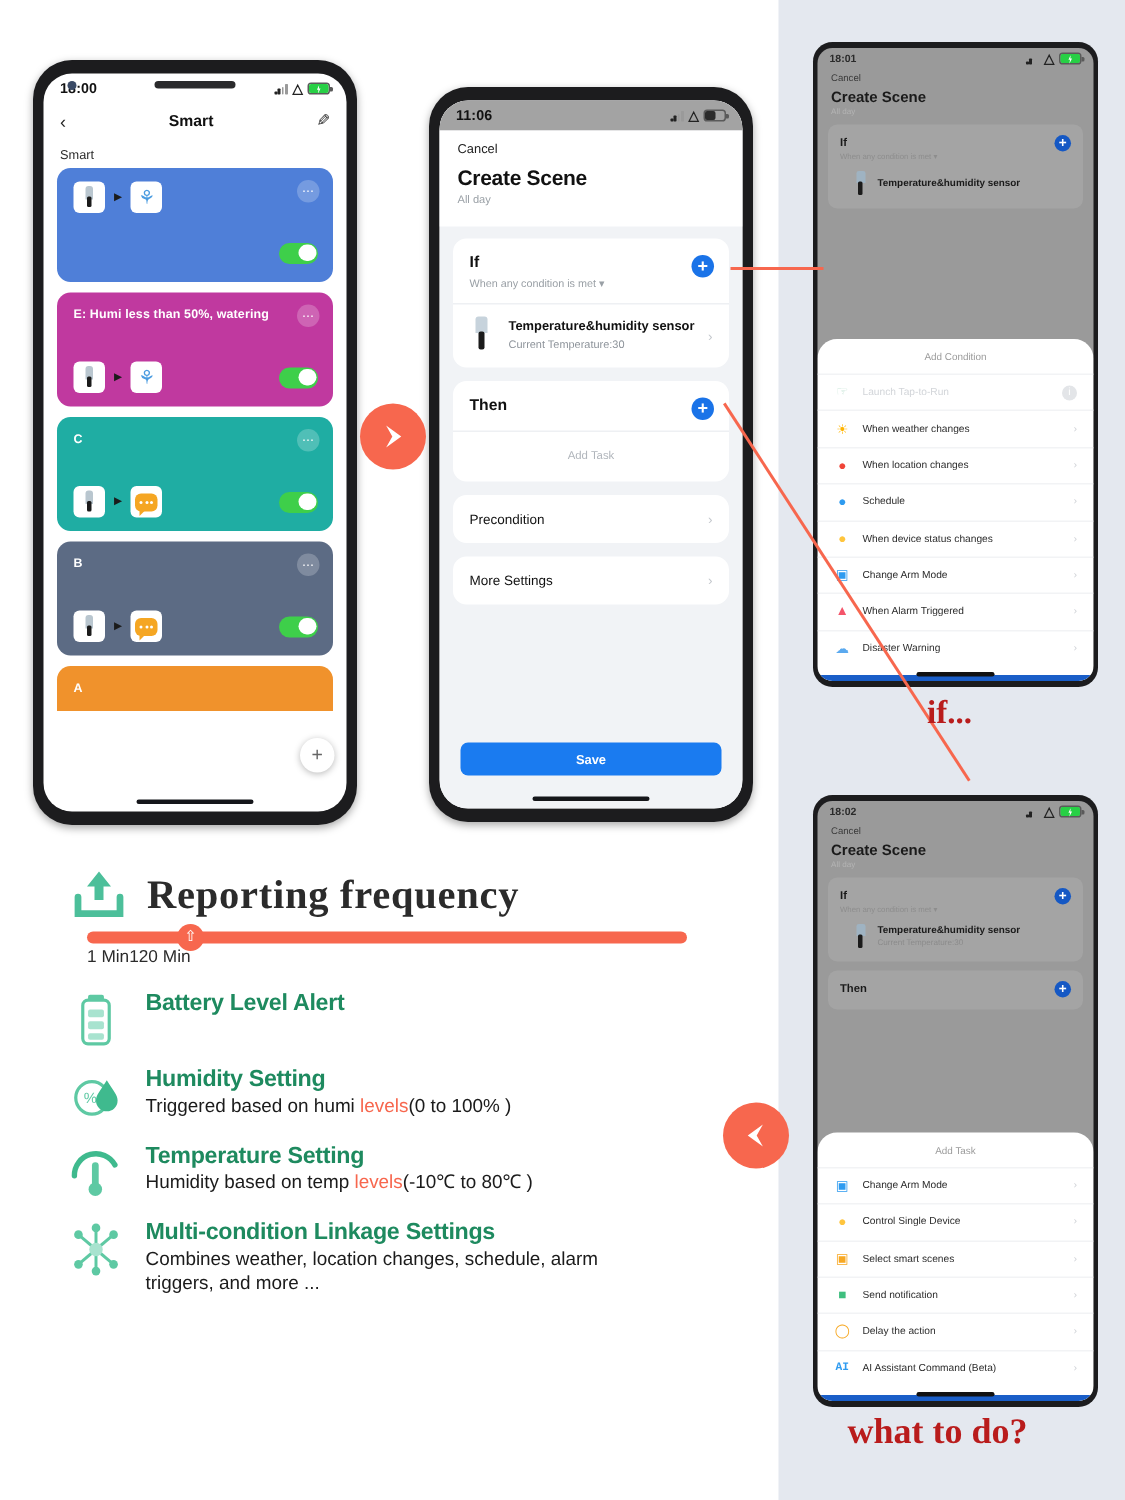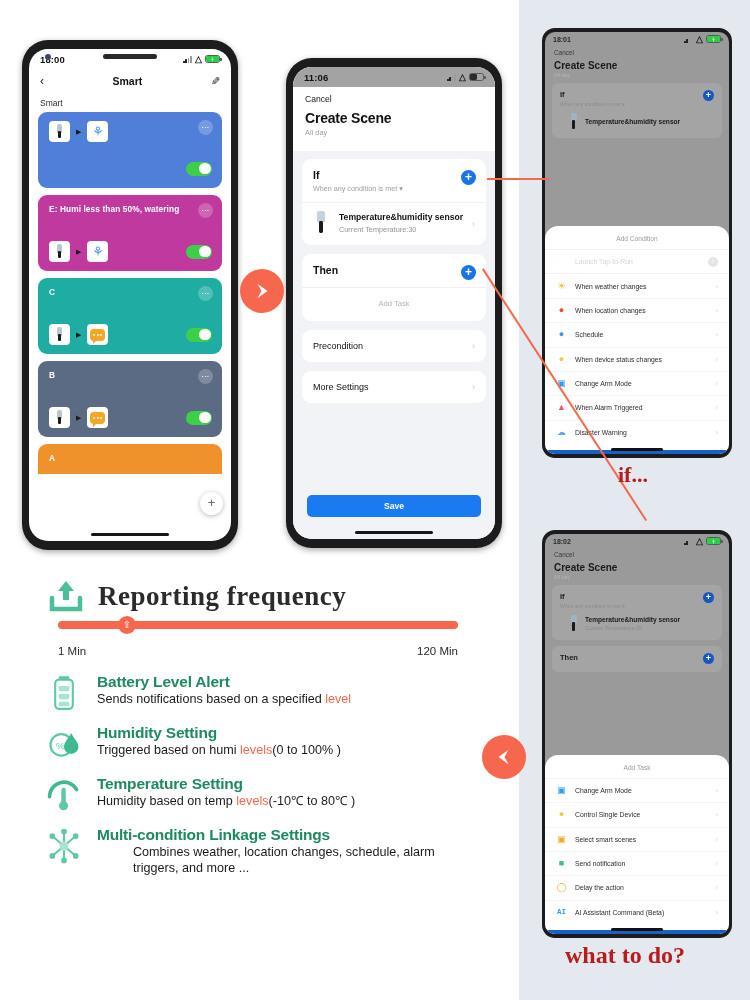--- a/index.html
+++ b/index.html
@@ -217,21 +217,21 @@
   
   .features { position:absolute; left:0; top:560px; width:519px; height:440px; }
   .rf-head { display:flex; align-items:flex-end; gap:14px; padding:18px 15px 0 48px; }
   .rf-ico { width:36px; height:34px; position:relative; flex:none; }
   .rf-title { font-family:"Liberation Serif", serif; font-weight:bold; font-size:27px; color:#2b2b2b; letter-spacing:.5px;}
   .slider-wrap { position:relative; margin:9px 0 0 58px; width:400px; }
   .slider-track { height:8px; background:#f7674e; border-radius:5px; }
   .slider-knob { position:absolute; left:60px; top:-5px; width:18px;height:18px;border-radius:50%;background:#f7674e;
      display:flex;align-items:center;justify-content:center;}
   .slider-knob span{ color:#fff; font-size:10px; line-height:1;}
-  .slider-labels { display:flex; justify-content:space-between; margin-top:16px; font-size:11.5px; color:#2b2b2b; }
+  .slider-labels { display:flex; margin-top:3px; font-size:11.5px; color:#2b2b2b; }
   .feat-list { margin:16px 0 0 44px; display:flex; flex-direction:column; gap:11px; }
   .feat { display:flex; gap:13px; align-items:flex-start; }
   .feat .fic { width:40px; height:40px; flex:none; display:flex; align-items:center; justify-content:center; }
   .feat h3 { font-size:15.5px; color:#1e8a5f; font-weight:bold; letter-spacing:-.2px; }
   .feat p { font-size:12.6px; color:#1b1b1b; margin-top:1px; line-height:1.25; }
   .feat p .hl { color:#f7674e; }
 </style>
 </head>
 <body>
 
@@ -625,21 +625,20 @@
           <svg viewBox="0 0 34 40" width="30" height="36">
             <rect x="11" y="1" width="12" height="4" rx="1.5" fill="#5ec9a3"></rect>
             <rect x="7" y="5" width="20" height="33" rx="4" fill="none" stroke="#5ec9a3" stroke-width="2.4"></rect>
             <rect x="11" y="12" width="12" height="6" rx="1.5" fill="#a8e3cf"></rect>
             <rect x="11" y="21" width="12" height="6" rx="1.5" fill="#a8e3cf"></rect>
             <rect x="11" y="30" width="12" height="5" rx="1.5" fill="#a8e3cf"></rect>
           </svg>
         </span>
         <span>
           <h3>Battery Level Alert</h3>
-          <p><span>Sends notifications based on a specified </span><span class="hl">level</span><span></span></p>
         </span>
       </div>
 
       <div class="feat">
         <span class="fic">
           <svg viewBox="0 0 40 40" width="36" height="36">
             <circle cx="17" cy="21" r="12" fill="none" stroke="#5ec9a3" stroke-width="2.4"></circle>
             <text x="11" y="25" font-family="Liberation Sans" font-size="11" fill="#5ec9a3">%</text>
             <path d="M28 8 C33 16 36 19 36 23 a8 8 0 0 1 -16 0 c0 -4 3 -7 8 -15 Z" fill="#3fba8e"></path>
           </svg>
@@ -679,20 +678,20 @@
             <circle cx="7" cy="9" r="3.2" fill="#5ec9a3"></circle>
               <circle cx="33" cy="9" r="3.2" fill="#5ec9a3"></circle>
             <circle cx="7" cy="31" r="3.2" fill="#5ec9a3"></circle>
               <circle cx="33" cy="31" r="3.2" fill="#5ec9a3"></circle>
             <circle cx="20" cy="4" r="3.2" fill="#5ec9a3"></circle>
               <circle cx="20" cy="36" r="3.2" fill="#5ec9a3"></circle>
           </svg>
         </span>
         <span>
           <h3>Multi-condition Linkage Settings</h3>
-          <p style="max-width:330px;margin-left:36px;">Combines weather, location changes, schedule, alarm triggers, and more ...</p>
+          <p style="max-width:330px;">Combines weather, location changes, schedule, alarm triggers, and more ...</p>
         </span>
       </div>
 
     </div>
   </div>
 
 </div>
 
 </body></html>

